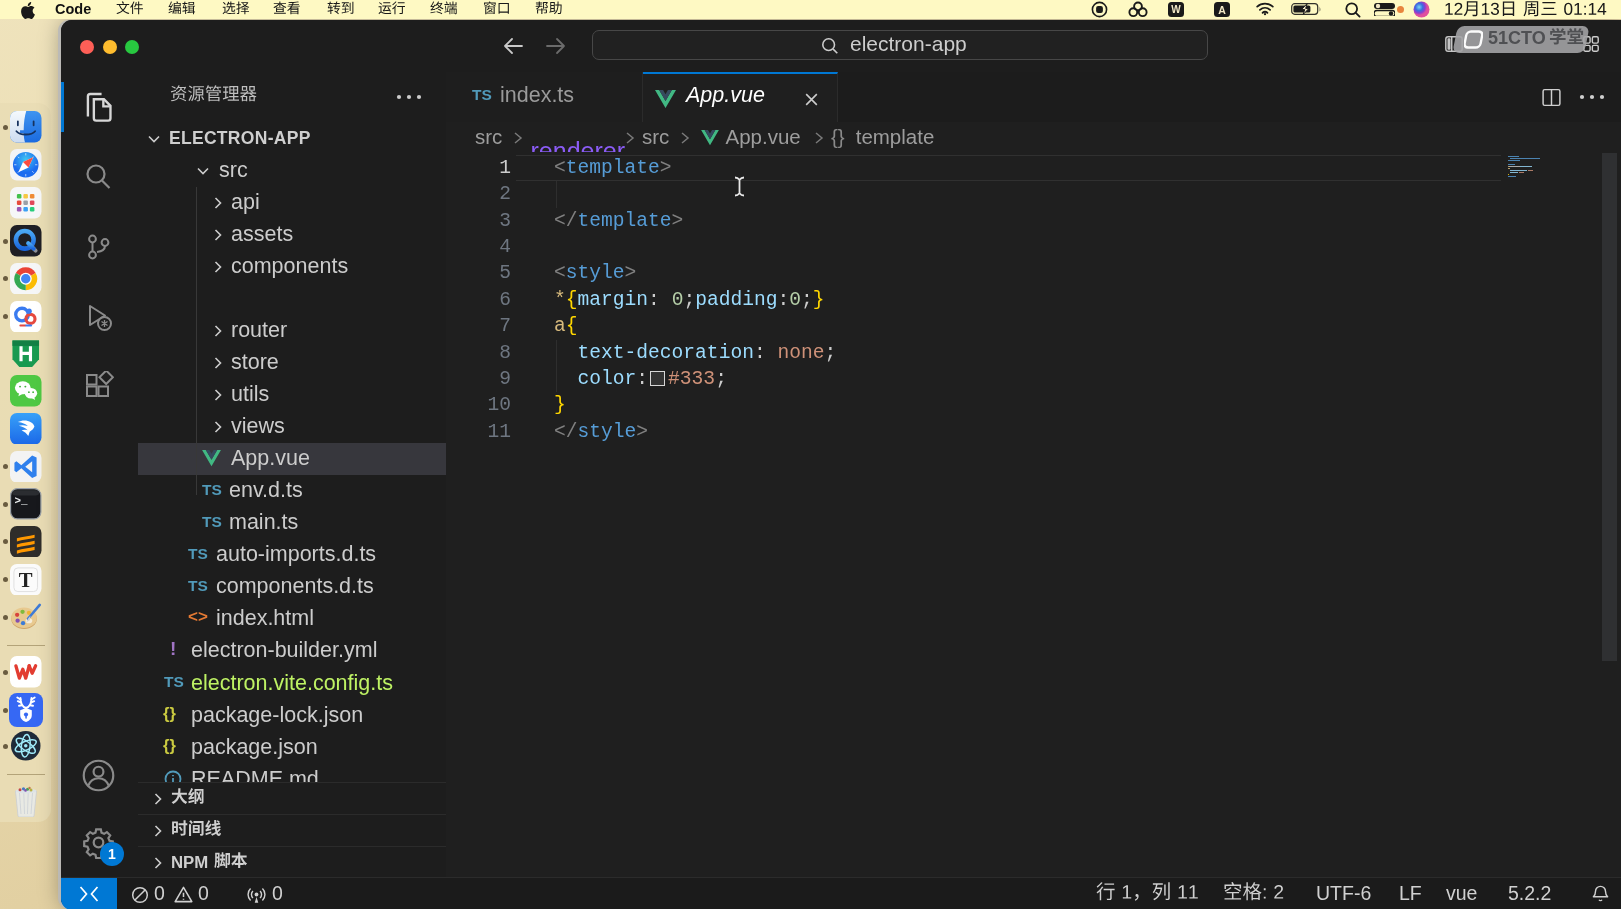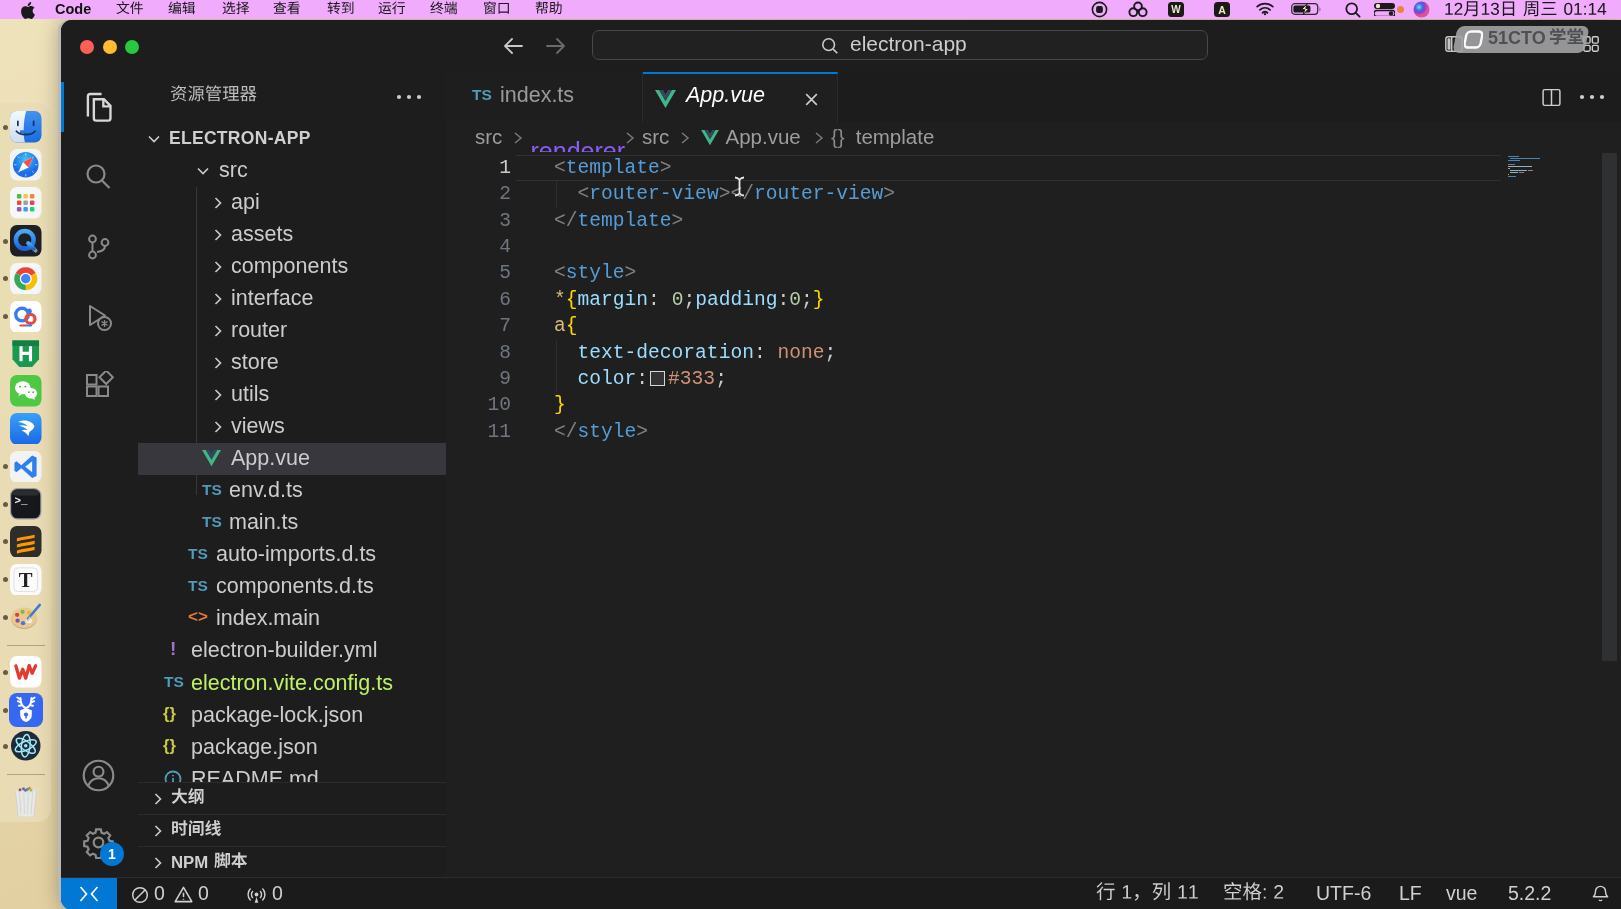--- a/index.html
+++ b/index.html
@@ -1,21 +1,21 @@
 <!DOCTYPE html>
 <html><head><meta charset="utf-8">
 <style>
 * { margin:0; padding:0; box-sizing:border-box; }
 html,body { width:1621px; height:909px; overflow:hidden; }
 body { font-family:"Liberation Sans", sans-serif;
   background:linear-gradient(155deg, #efe3bc 0%, #e9dab0 30%, #e2d0a2 55%, #dcc795 80%, #d5bd89 100%); }
 svg { display:block; }
 </style></head>
 <body>
-<div class="" style="position:absolute;left:0px;top:0px;width:1621px;height:18.5px;background:#f0abfc;z-index:50;">
+<div class="" style="position:absolute;left:0px;top:0px;width:1621px;height:18.5px;background:#fef9c3;z-index:50;">
     <svg width="14" height="17" viewBox="0 0 814 1000" style="position:absolute;left:21px;top:2px" fill="#1a1a1a">
       <path d="M788 341c-6 4-109 61-109 190 0 149 131 202 135 203-1 3-21 72-69 142-43 62-88 123-156 123s-86-40-165-40c-77 0-104 41-167 41s-107-57-157-127C42 790 0 663 0 542c0-194 126-297 250-297 66 0 121 43 162 43 39 0 100-46 175-46 28 0 130 3 201 99zM543 160c31-37 53-88 53-139 0-7-1-14-2-20-50 2-110 34-146 75-29 33-56 84-56 136 0 8 1 16 2 18 3 1 8 2 13 2 45 0 102-30 136-72z"></path>
     </svg>
     <div style="position:absolute;left:55px;top:0px;height:18px;line-height:19px;font-weight:bold;font-size:14.5px;color:#111">Code</div>
     <div class="" style="position:absolute;left:116px;top:2.2px;">
       <svg width="27.6" height="14.5" style="overflow:visible;display:block" fill="#1a1a1a">
         <path transform="translate(0.00,11.04) scale(0.01380,-0.01380)" d="M423 823C453 774 485 707 497 666L580 693C566 734 531 799 501 847ZM50 664V590H206C265 438 344 307 447 200C337 108 202 40 36 -7C51 -25 75 -60 83 -78C250 -24 389 48 502 146C615 46 751 -28 915 -73C928 -52 950 -20 967 -4C807 36 671 107 560 201C661 304 738 432 796 590H954V664ZM504 253C410 348 336 462 284 590H711C661 455 592 344 504 253Z"></path>
         <path transform="translate(13.80,11.04) scale(0.01380,-0.01380)" d="M317 341V268H604V-80H679V268H953V341H679V562H909V635H679V828H604V635H470C483 680 494 728 504 775L432 790C409 659 367 530 309 447C327 438 359 420 373 409C400 451 425 504 446 562H604V341ZM268 836C214 685 126 535 32 437C45 420 67 381 75 363C107 397 137 437 167 480V-78H239V597C277 667 311 741 339 815Z"></path>
       </svg>
     </div>
@@ -481,26 +481,20 @@
             <path d="M5.5 3 L10.5 8 L5.5 13"></path>
           </svg>
           <div class="" style="position:absolute;left:93px;top:3.2px;font-size:21.5px;color:#cccccc;">assets</div>
         </div>
         <div class="" style="position:absolute;left:0px;top:178.7px;width:308px;height:32px;">
           <svg style="position:absolute;left:72px;top:8px" width="16" height="16" viewBox="0 0 16 16" fill="none" stroke="#cccccc" stroke-width="1.6">
             <path d="M5.5 3 L10.5 8 L5.5 13"></path>
           </svg>
           <div class="" style="position:absolute;left:93px;top:3.2px;font-size:21.5px;color:#cccccc;">components</div>
         </div>
-        <div class="" style="position:absolute;left:0px;top:210.75px;width:308px;height:32px;">
-          <svg style="position:absolute;left:72px;top:8px" width="16" height="16" viewBox="0 0 16 16" fill="none" stroke="#cccccc" stroke-width="1.6">
-            <path d="M5.5 3 L10.5 8 L5.5 13"></path>
-          </svg>
-          <div class="" style="position:absolute;left:93px;top:3.2px;font-size:21.5px;color:#cccccc;">interface</div>
-        </div>
         <div class="" style="position:absolute;left:0px;top:242.79999999999995px;width:308px;height:32px;">
           <svg style="position:absolute;left:72px;top:8px" width="16" height="16" viewBox="0 0 16 16" fill="none" stroke="#cccccc" stroke-width="1.6">
             <path d="M5.5 3 L10.5 8 L5.5 13"></path>
           </svg>
           <div class="" style="position:absolute;left:93px;top:3.2px;font-size:21.5px;color:#cccccc;">router</div>
         </div>
         <div class="" style="position:absolute;left:0px;top:274.84999999999997px;width:308px;height:32px;">
           <svg style="position:absolute;left:72px;top:8px" width="16" height="16" viewBox="0 0 16 16" fill="none" stroke="#cccccc" stroke-width="1.6">
             <path d="M5.5 3 L10.5 8 L5.5 13"></path>
           </svg>
@@ -536,21 +530,21 @@
         <div class="" style="position:absolute;left:0px;top:467.15px;width:308px;height:32px;">
           <div style="position:absolute;left:50px;top:5.5px;font-size:15.5px;font-weight:bold;color:#519aba">TS</div>
           <div class="" style="position:absolute;left:78px;top:3.2px;font-size:21.5px;color:#cccccc;">auto-imports.d.ts</div>
         </div>
         <div class="" style="position:absolute;left:0px;top:499.19999999999993px;width:308px;height:32px;">
           <div style="position:absolute;left:50px;top:5.5px;font-size:15.5px;font-weight:bold;color:#519aba">TS</div>
           <div class="" style="position:absolute;left:78px;top:3.2px;font-size:21.5px;color:#cccccc;">components.d.ts</div>
         </div>
         <div class="" style="position:absolute;left:0px;top:531.25px;width:308px;height:32px;">
           <div style="position:absolute;left:50px;top:4px;font-size:17px;font-weight:bold;color:#e37933">&lt;&gt;</div>
-          <div class="" style="position:absolute;left:78px;top:3.2px;font-size:21.5px;color:#cccccc;">index.main</div>
+          <div class="" style="position:absolute;left:78px;top:3.2px;font-size:21.5px;color:#cccccc;">index.html</div>
         </div>
         <div class="" style="position:absolute;left:0px;top:563.3px;width:308px;height:32px;">
           <div style="position:absolute;left:32px;top:3px;font-size:19px;font-weight:bold;color:#a074c4">!</div>
           <div class="" style="position:absolute;left:53px;top:3.2px;font-size:21.5px;color:#cccccc;">electron-builder.yml</div>
         </div>
         <div class="" style="position:absolute;left:0px;top:595.3499999999999px;width:308px;height:32px;">
           <div style="position:absolute;left:26px;top:5.5px;font-size:15.5px;font-weight:bold;color:#519aba">TS</div>
           <div class="" style="position:absolute;left:53px;top:3.2px;font-size:21.5px;color:#bef264;">electron.vite.config.ts</div>
         </div>
         <div class="" style="position:absolute;left:0px;top:627.4px;width:308px;height:32px;">
@@ -654,21 +648,20 @@
           <path d="M4 3 L10 8 L4 13"></path>
         </svg>
         <div class="" style="position:absolute;left:385.0px;top:3.4px;font-size:20.5px;color:#8a8a8a;">{}</div>
         <div class="" style="position:absolute;left:404.0px;top:3.4px;font-size:20.5px;color:#9d9d9d;">&nbsp;template</div>
       </div>
       <div class="" style="position:absolute;left:0px;top:80px;width:1178px;height:725px;background:#1f1f1f;overflow:hidden;">
         <div class="" style="position:absolute;left:70px;top:2.8px;width:985px;height:26.4px;border-top:1px solid #303030;border-bottom:1px solid #303030;"></div>
         <div class="" style="position:absolute;left:0px;top:2.8px;width:65px;height:26.4px;text-align:right;color:#cccccc;font-family:'Liberation Mono',monospace;font-size:19.6px;line-height:26.4px;">1</div>
         <div class="" style="position:absolute;left:108px;top:2.8px;height:26.4px;font-family:'Liberation Mono',monospace;font-size:19.6px;line-height:26.4px;white-space:pre;"><span style="color:#808080">&lt;</span><span style="color:#569cd6">template</span><span style="color:#808080">&gt;</span></div>
         <div class="" style="position:absolute;left:0px;top:29.2px;width:65px;height:26.4px;text-align:right;color:#6e7681;font-family:'Liberation Mono',monospace;font-size:19.6px;line-height:26.4px;">2</div>
-        <div class="" style="position:absolute;left:108px;top:29.2px;height:26.4px;font-family:'Liberation Mono',monospace;font-size:19.6px;line-height:26.4px;white-space:pre;">  <span style="color:#808080">&lt;</span><span style="color:#569cd6">router-view</span><span style="color:#808080">&gt;&lt;/</span><span style="color:#569cd6">router-view</span><span style="color:#808080">&gt;</span></div>
         <div class="" style="position:absolute;left:0px;top:55.599999999999994px;width:65px;height:26.4px;text-align:right;color:#6e7681;font-family:'Liberation Mono',monospace;font-size:19.6px;line-height:26.4px;">3</div>
         <div class="" style="position:absolute;left:108px;top:55.599999999999994px;height:26.4px;font-family:'Liberation Mono',monospace;font-size:19.6px;line-height:26.4px;white-space:pre;"><span style="color:#808080">&lt;/</span><span style="color:#569cd6">template</span><span style="color:#808080">&gt;</span></div>
         <div class="" style="position:absolute;left:0px;top:81.99999999999999px;width:65px;height:26.4px;text-align:right;color:#6e7681;font-family:'Liberation Mono',monospace;font-size:19.6px;line-height:26.4px;">4</div>
         <div class="" style="position:absolute;left:108px;top:81.99999999999999px;height:26.4px;font-family:'Liberation Mono',monospace;font-size:19.6px;line-height:26.4px;white-space:pre;"></div>
         <div class="" style="position:absolute;left:0px;top:108.39999999999999px;width:65px;height:26.4px;text-align:right;color:#6e7681;font-family:'Liberation Mono',monospace;font-size:19.6px;line-height:26.4px;">5</div>
         <div class="" style="position:absolute;left:108px;top:108.39999999999999px;height:26.4px;font-family:'Liberation Mono',monospace;font-size:19.6px;line-height:26.4px;white-space:pre;"><span style="color:#808080">&lt;</span><span style="color:#569cd6">style</span><span style="color:#808080">&gt;</span></div>
         <div class="" style="position:absolute;left:0px;top:134.8px;width:65px;height:26.4px;text-align:right;color:#6e7681;font-family:'Liberation Mono',monospace;font-size:19.6px;line-height:26.4px;">6</div>
         <div class="" style="position:absolute;left:108px;top:134.8px;height:26.4px;font-family:'Liberation Mono',monospace;font-size:19.6px;line-height:26.4px;white-space:pre;"><span style="color:#d7ba7d">*</span><span style="color:#ffd700">{</span><span style="color:#9cdcfe">margin</span><span style="color:#cccccc">:</span> <span style="color:#b5cea8">0</span><span style="color:#cccccc">;</span><span style="color:#9cdcfe">padding</span><span style="color:#cccccc">:</span><span style="color:#b5cea8">0</span><span style="color:#cccccc">;</span><span style="color:#ffd700">}</span></div>
         <div class="" style="position:absolute;left:0px;top:161.2px;width:65px;height:26.4px;text-align:right;color:#6e7681;font-family:'Liberation Mono',monospace;font-size:19.6px;line-height:26.4px;">7</div>
         <div class="" style="position:absolute;left:108px;top:161.2px;height:26.4px;font-family:'Liberation Mono',monospace;font-size:19.6px;line-height:26.4px;white-space:pre;"><span style="color:#d7ba7d">a</span><span style="color:#ffd700">{</span></div>

